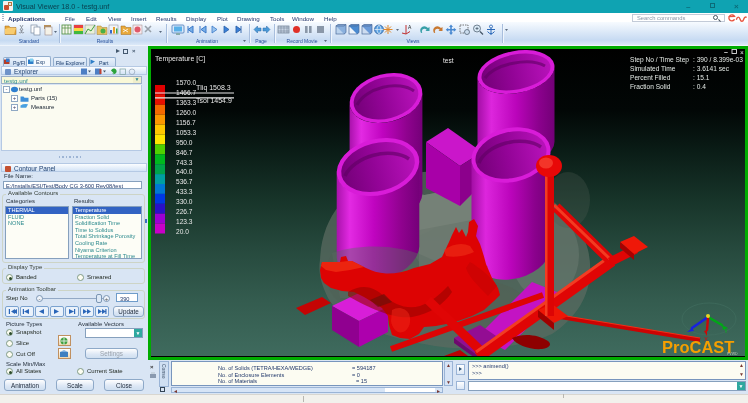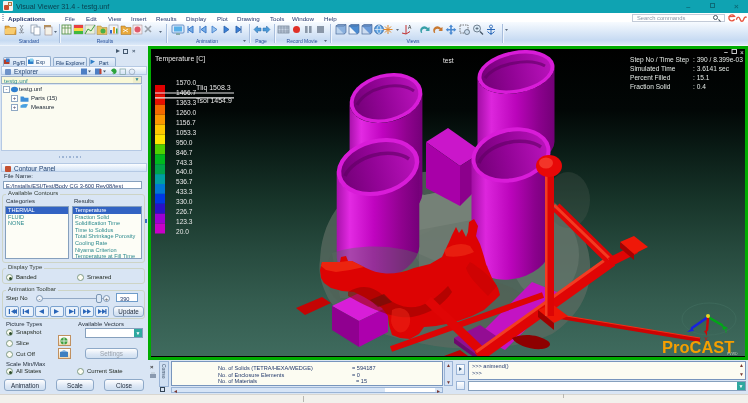--- a/index.html
+++ b/index.html
@@ -50,21 +50,21 @@
 .vtext{position:absolute;font-size:5px;color:#3a4e66;writing-mode:vertical-rl;}
 </style>
 </head>
 <body>
 
 <div class="abs" id="titlebar"></div>
 <div class="abs" id="tic">
     <div class="abs r"></div>
     <div class="abs g"></div>
   </div>
-<div class="abs" id="titlebar2" style="left:16px;top:2px;font-size:7.2px;color:#0a4150;">Visual Viewer 31.4 - testg.unf</div>
+<div class="abs" id="titlebar2" style="left:16px;top:2px;font-size:7.2px;color:#0a4150;">Visual Viewer 18.0 - testg.unf</div>
 <div class="abs wbtn" style="left:686px;">–</div>
 <div class="abs wbtn" style="left:710px;top:3px;width:5px;height:5px;border:1px solid #0b6b78;"></div>
 <div class="abs wbtn" style="left:734px;">×</div>
 
 <div class="abs" id="menubar">
 <span class="mi" style="left:8px;font-weight:bold;">Applications</span>
 <span class="mi" style="left:65px;">File</span>
 <span class="mi" style="left:86px;">Edit</span>
 <span class="mi" style="left:108px;">View</span>
 <span class="mi" style="left:131px;">Insert</span>

